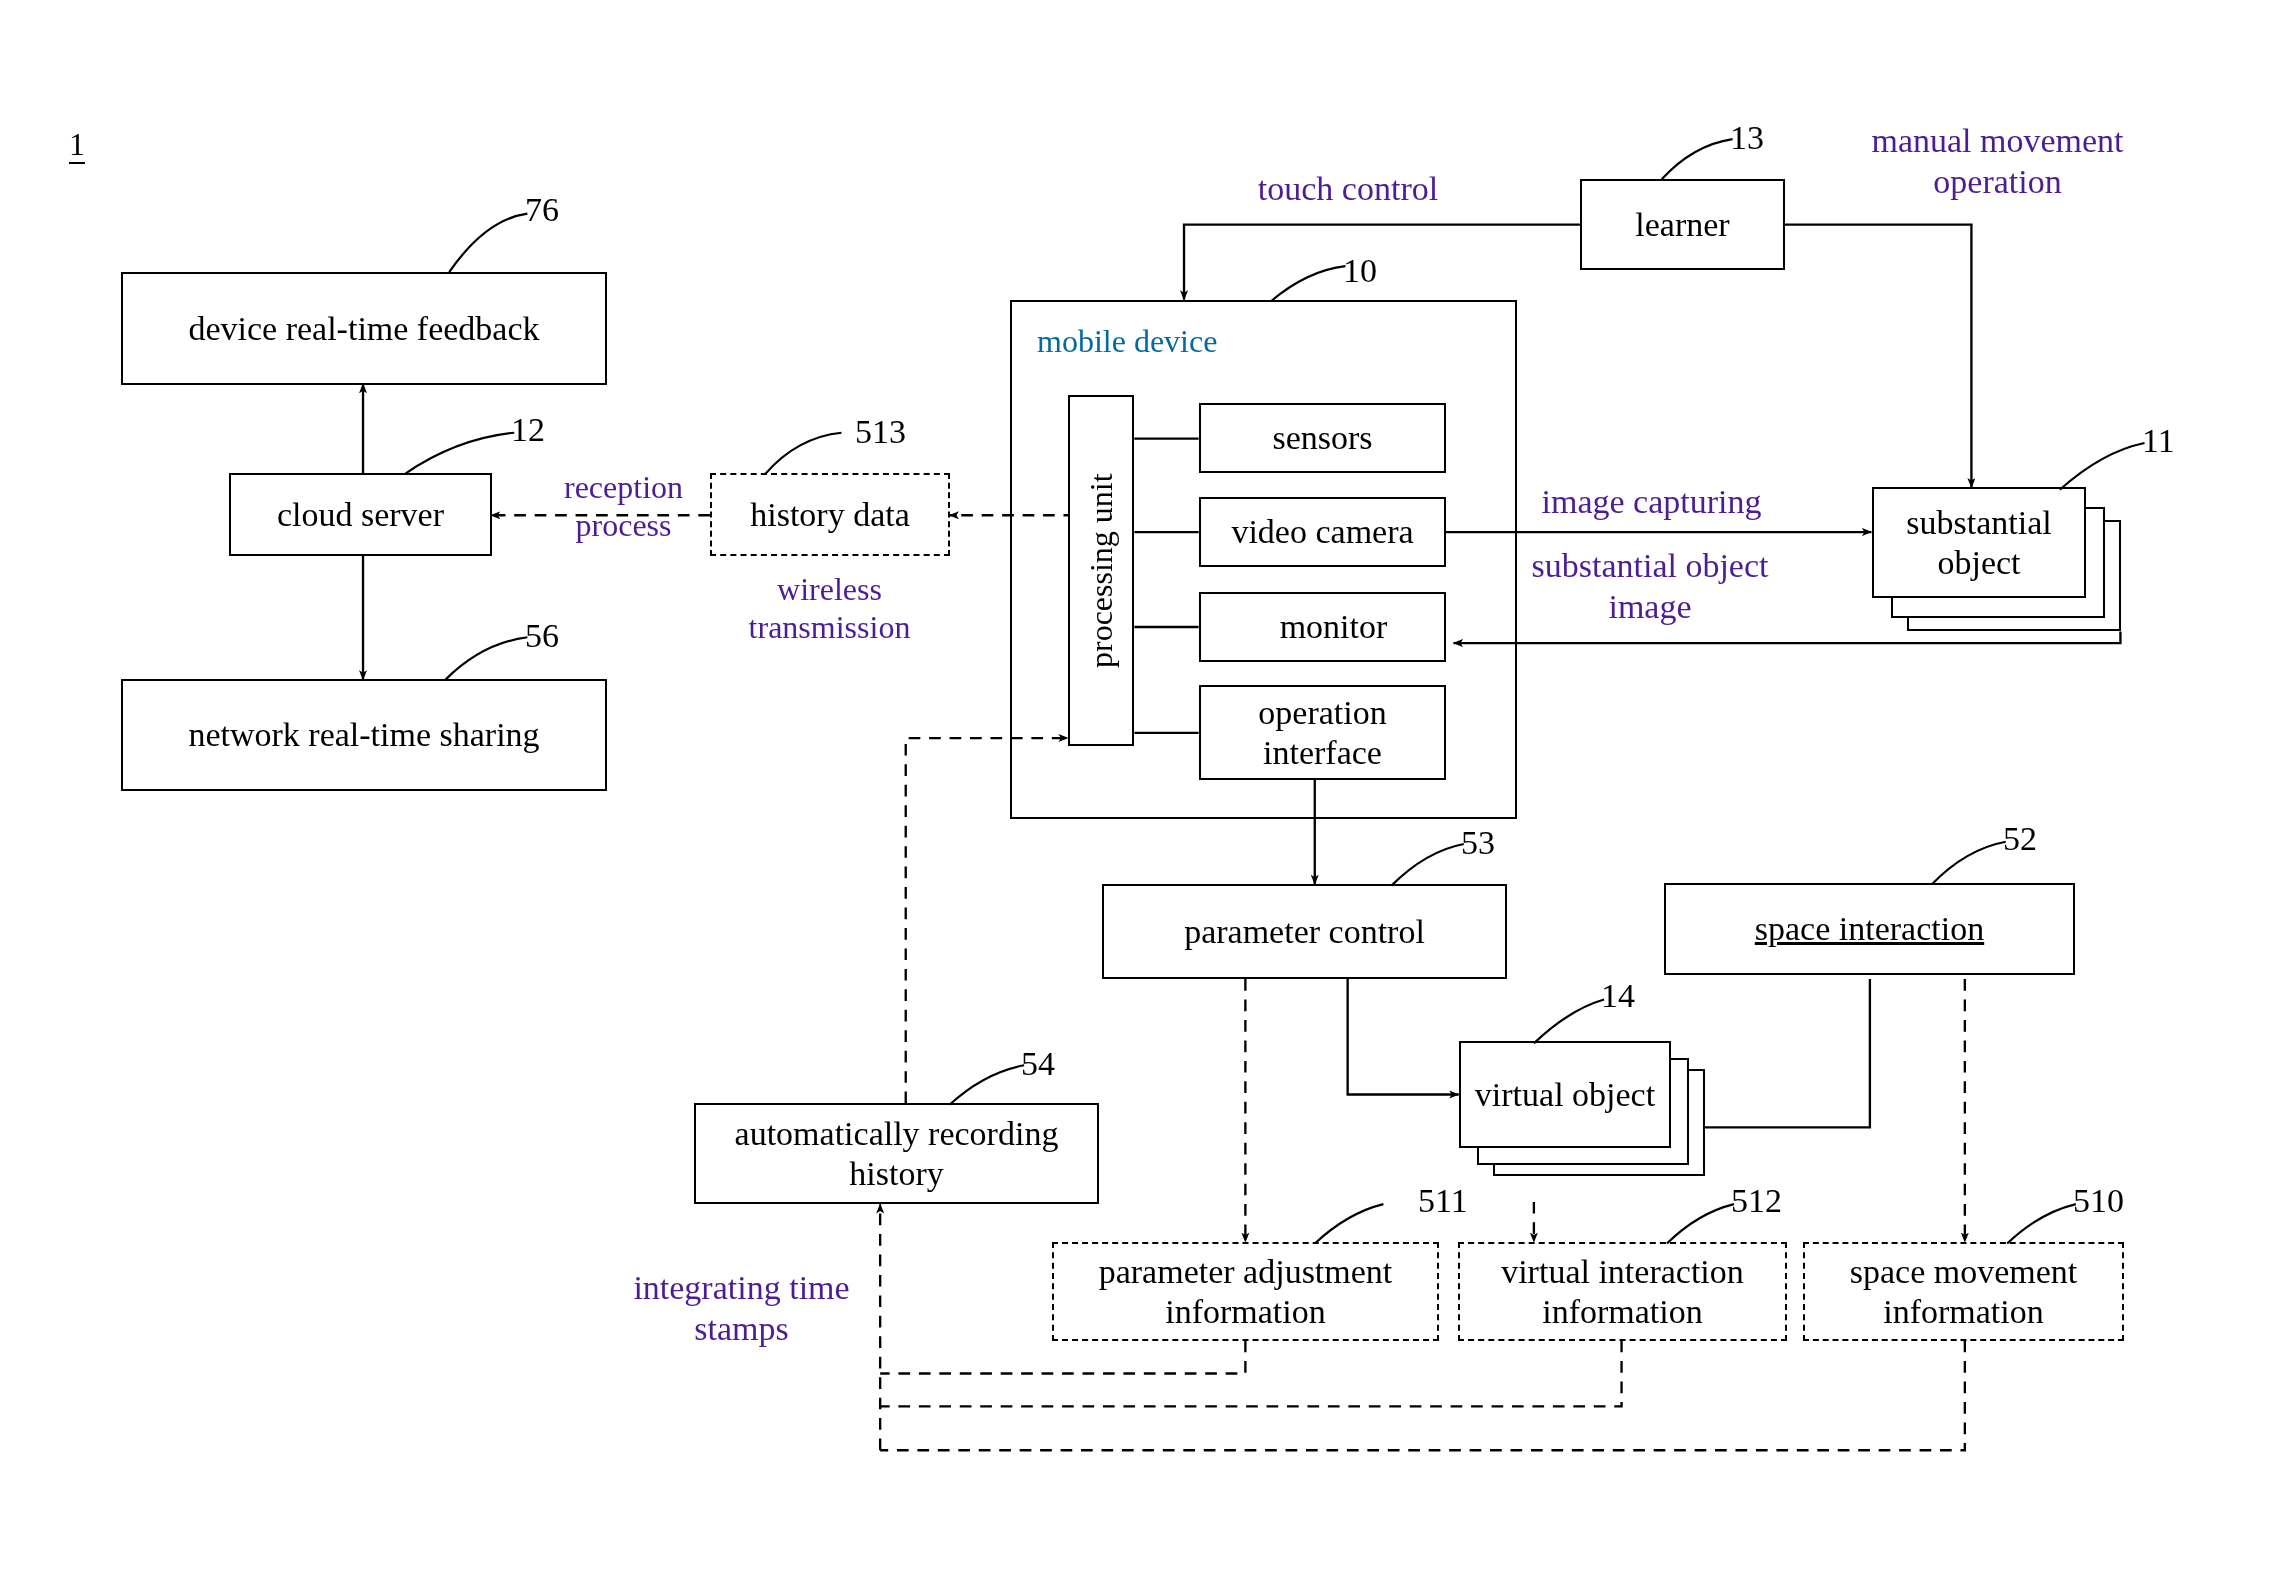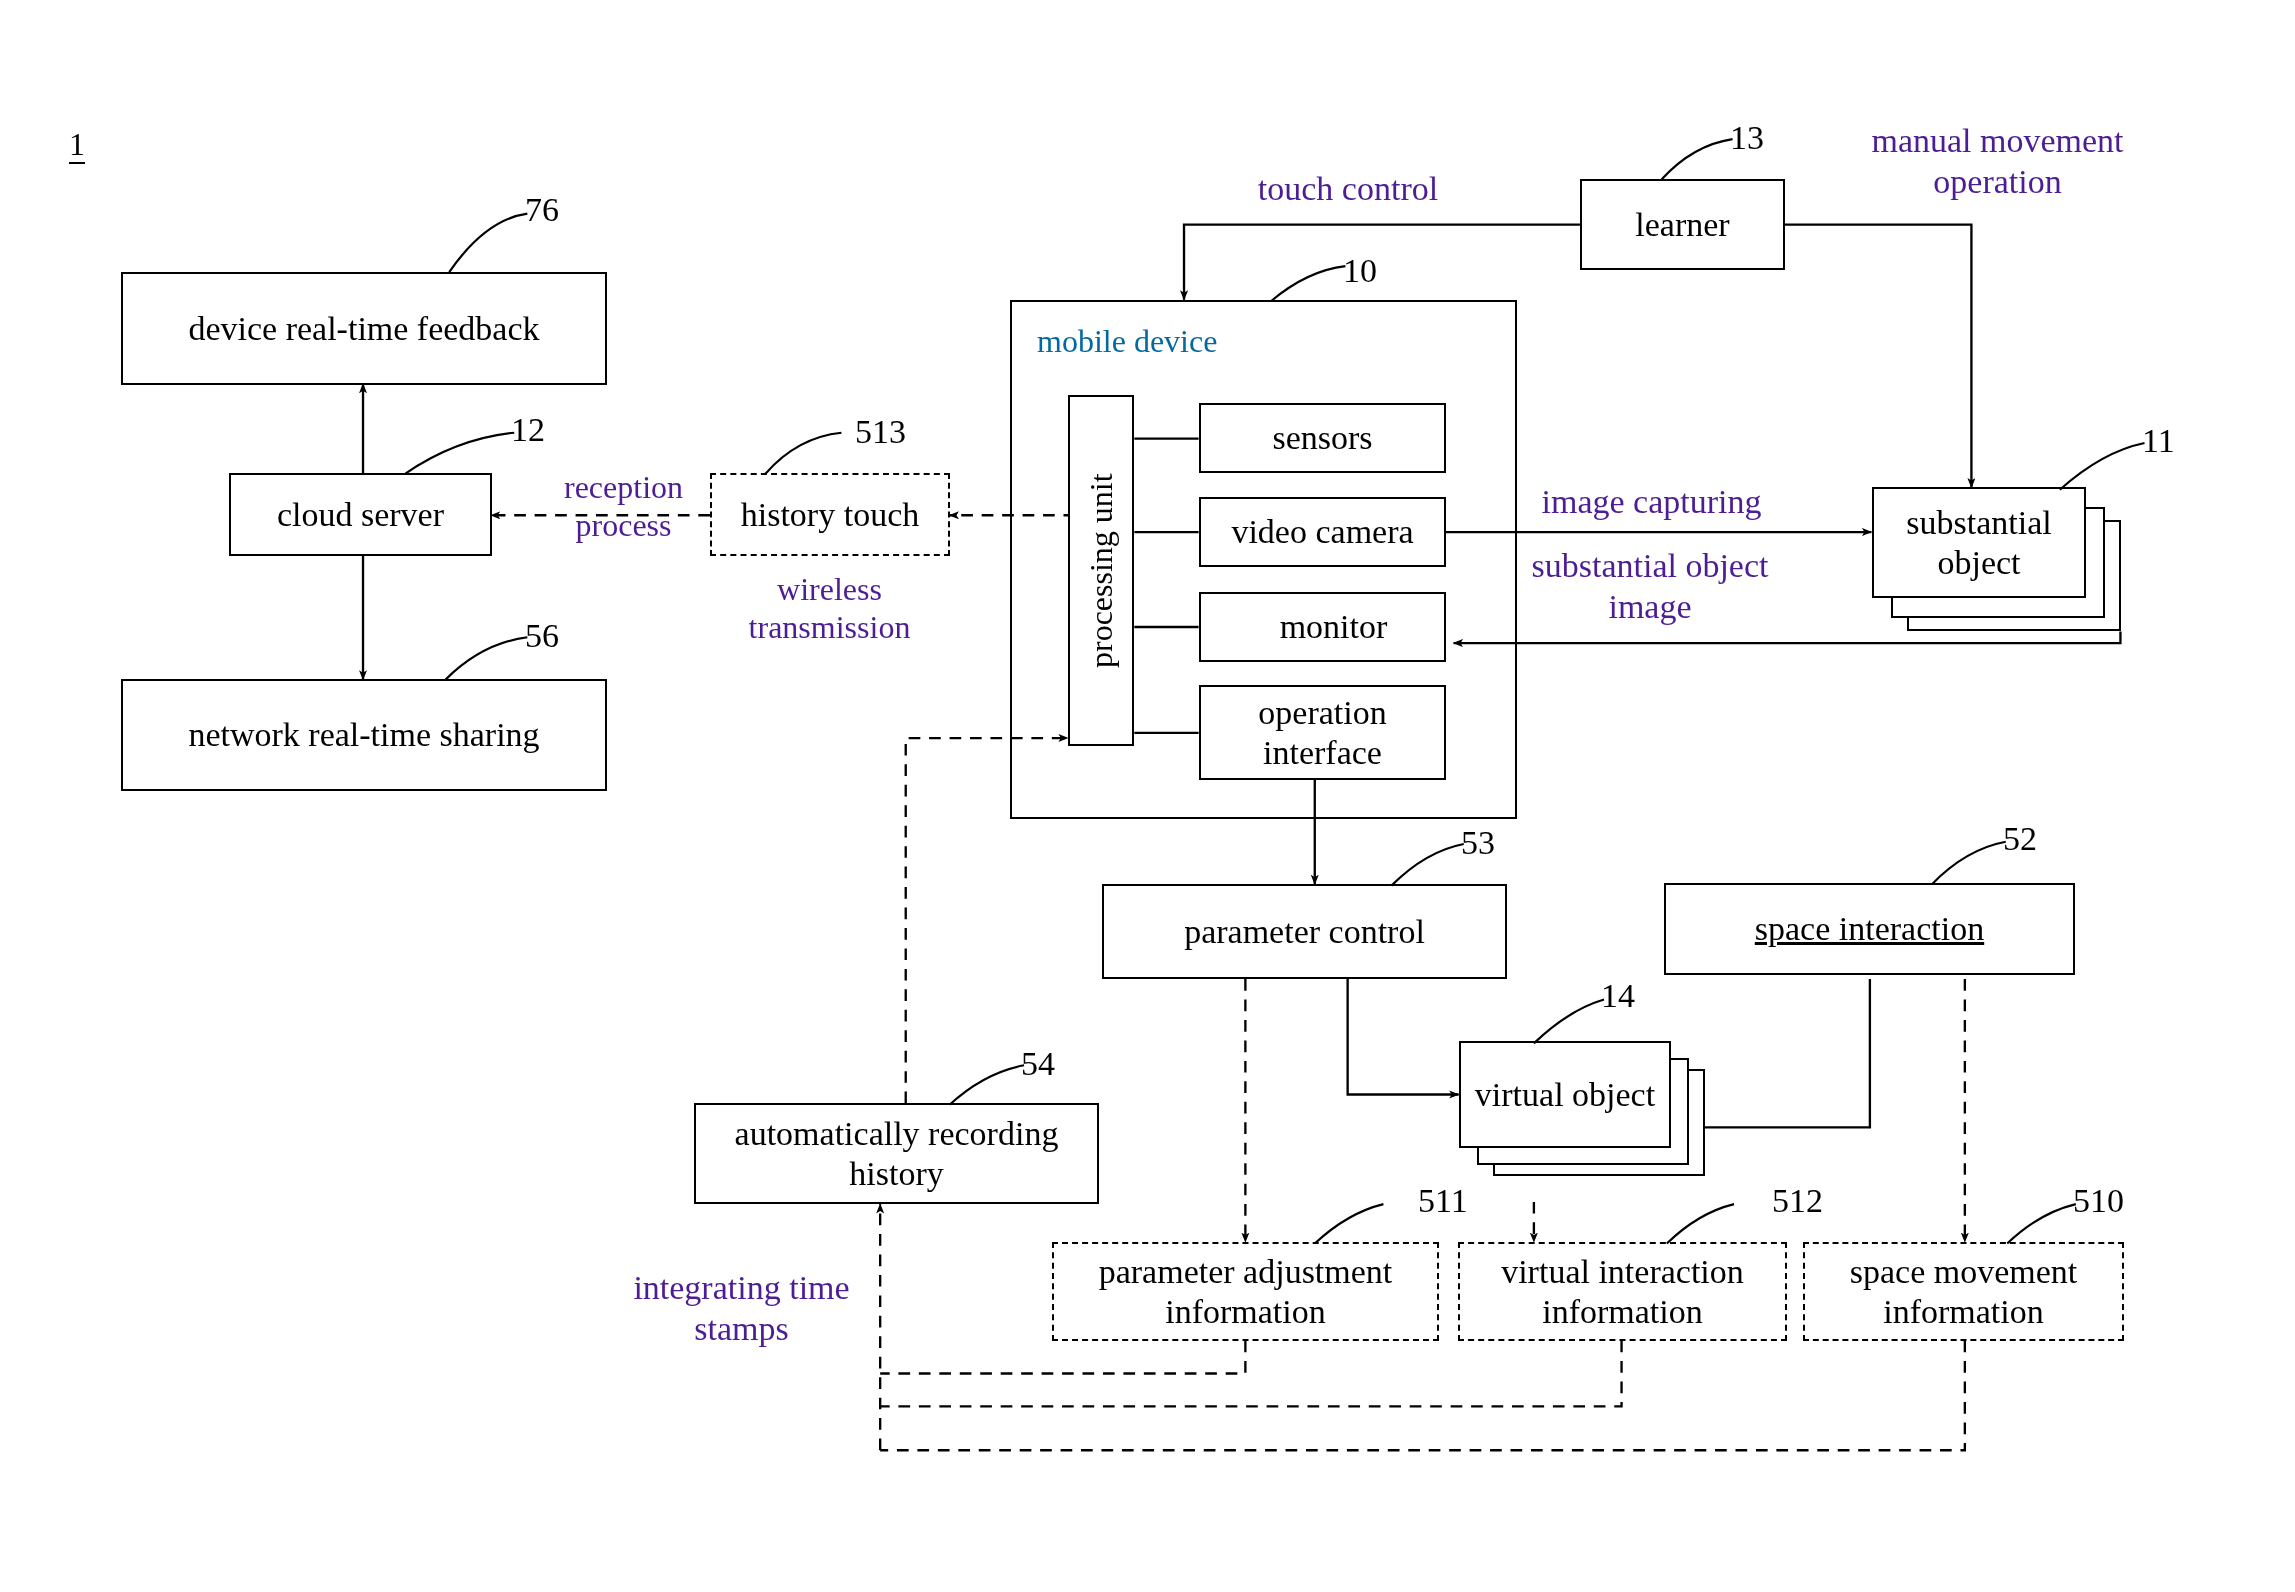--- a/index.html
+++ b/index.html
@@ -167,21 +167,21 @@
   </div>
   <div class="refnum" style="left:525px; top:617px;">56</div>
   <svg class="wires" viewBox="0 0 3142 2180" width="2295" height="1593">
     <path d="M 610 930 Q 660 880 722 872" stroke="#000" stroke-width="3" fill="none"></path>
   </svg>
 
   <div class="label-free" style="left:532px; top:468px; width:183px; font-size:32px;">reception
 process</div>
 
   <div class="node dashed-box" style="left:710px; top:473px; width:240px; height:83px; font-size:34px;">
-    <span>history touch</span>
+    <span>history data</span>
   </div>
   <div class="refnum" style="left:839px; top:413px;margin-left:16px;">513</div>
   <svg class="wires" viewBox="0 0 3142 2180" width="2295" height="1593">
     <path d="M 1048 648 Q 1092 598 1152 592" stroke="#000" stroke-width="3" fill="none"></path>
   </svg>
 
   <div class="label-free" style="left:698px; top:570px; width:263px; font-size:32px;">wireless
 transmission</div>
 
   <div class="outer-box" style="position:absolute; left:1010px; top:300px; width:503px; height:515px;"></div>
@@ -276,21 +276,21 @@
     <span>parameter adjustment information</span>
   </div>
   <div class="refnum" style="left:1381px; top:1182px;margin-left:37px;">511</div>
   <svg class="wires" viewBox="0 0 3142 2180" width="2295" height="1593">
     <path d="M 1800 1702 Q 1845 1660 1894 1648" stroke="#000" stroke-width="3" fill="none"></path>
   </svg>
 
   <div class="node dashed-box" style="left:1458px; top:1242px; width:329px; height:99px; font-size:34px;">
     <span>virtual interaction information</span>
   </div>
-  <div class="refnum" style="left:1731px; top:1182px;margin-left:41px;">512</div>
+  <div class="refnum" style="left:1731px; top:1182px;">512</div>
   <svg class="wires" viewBox="0 0 3142 2180" width="2295" height="1593">
     <path d="M 2282 1702 Q 2325 1660 2374 1648" stroke="#000" stroke-width="3" fill="none"></path>
   </svg>
 
   <div class="node dashed-box" style="left:1803px; top:1242px; width:321px; height:99px; font-size:34px;">
     <span>space movement information</span>
   </div>
   <div class="refnum" style="left:2073px; top:1182px;">510</div>
   <svg class="wires" viewBox="0 0 3142 2180" width="2295" height="1593">
     <path d="M 2748 1702 Q 2792 1660 2842 1648" stroke="#000" stroke-width="3" fill="none"></path>

